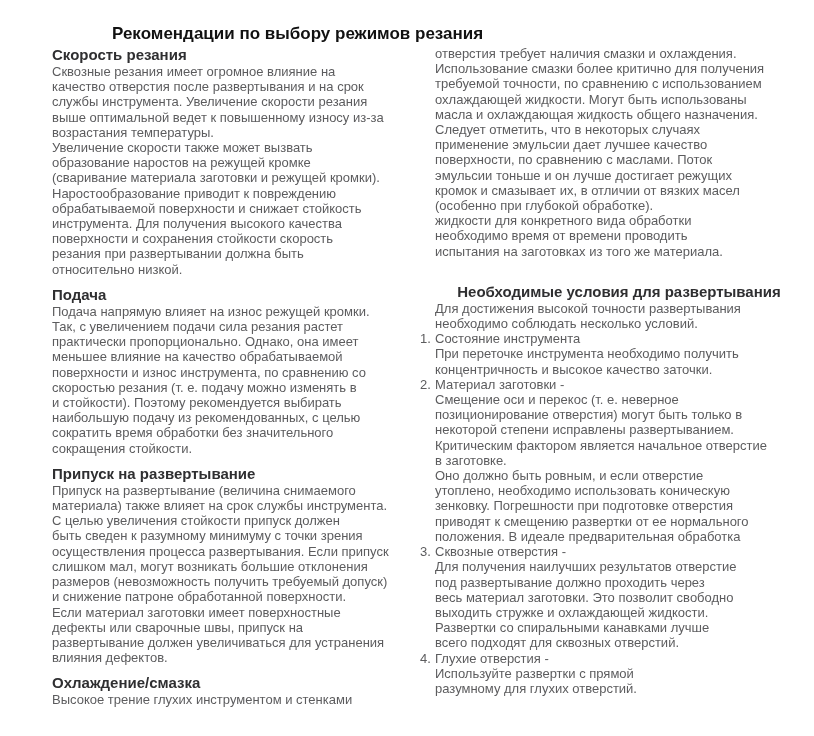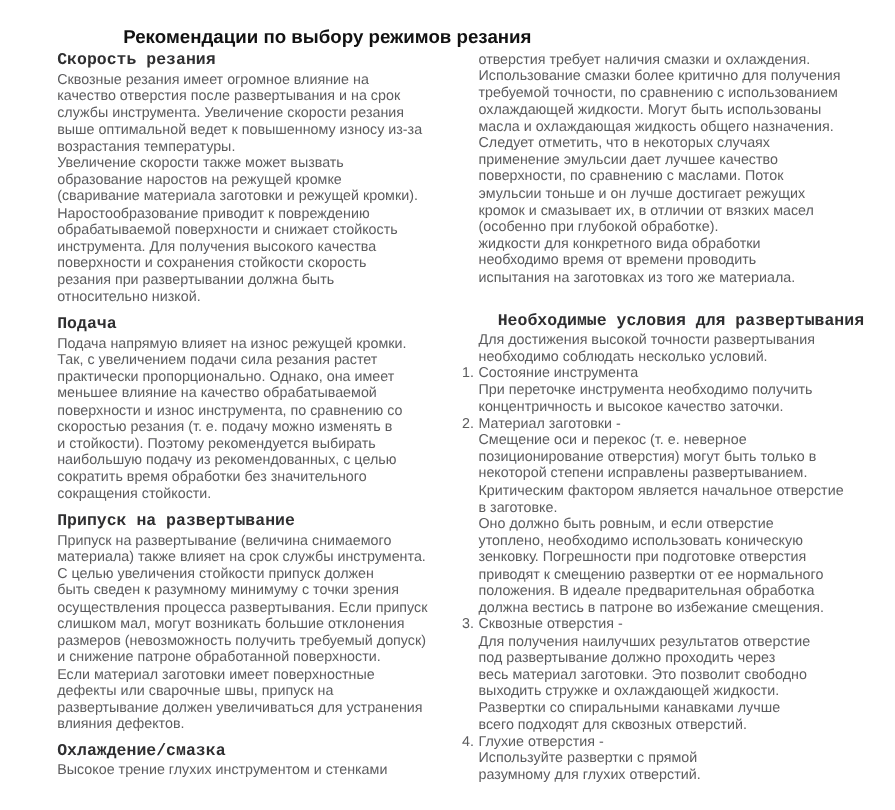--- a/index.html
+++ b/index.html
@@ -41,21 +41,20 @@
     left: 435px;
     width: 368px;
   }
   .col h2 {
     font-size: 15px;
     line-height: 17px;
     font-weight: bold;
     color: #2f2f31;
     margin: 9px 0 1px 0;
     white-space: nowrap;
-    font-family: Liberation Mono, monospace;
   }
   .col > h2:first-child {
     margin-top: 0;
   }
   .col-right h2 {
     margin-top: 24px;
     text-align: center;
   }
   .line {
     white-space: nowrap;
@@ -148,21 +147,20 @@
         <div class="line">Смещение оси и перекос (т. е. неверное</div>
         <div class="line">позиционирование отверстия) могут быть только в</div>
         <div class="line">некоторой степени исправлены развертыванием.</div>
         <div class="line">Критическим фактором является начальное отверстие</div>
         <div class="line">в заготовке.</div>
         <div class="line">Оно должно быть ровным, и если отверстие</div>
         <div class="line">утоплено, необходимо использовать коническую</div>
         <div class="line">зенковку. Погрешности при подготовке отверстия</div>
         <div class="line">приводят к смещению развертки от ее нормального</div>
         <div class="line">положения. В идеале предварительная обработка</div>
-        <div class="line">должна вестись в патроне во избежание смещения.</div>
       </div>
       <div class="item">
         <span class="num">3.</span>
         <div class="line">Сквозные отверстия -</div>
         <div class="line">Для получения наилучших результатов отверстие</div>
         <div class="line">под развертывание должно проходить через</div>
         <div class="line">весь материал заготовки. Это позволит свободно</div>
         <div class="line">выходить стружке и охлаждающей жидкости.</div>
         <div class="line">Развертки со спиральными канавками лучше</div>
         <div class="line">всего подходят для сквозных отверстий.</div>

